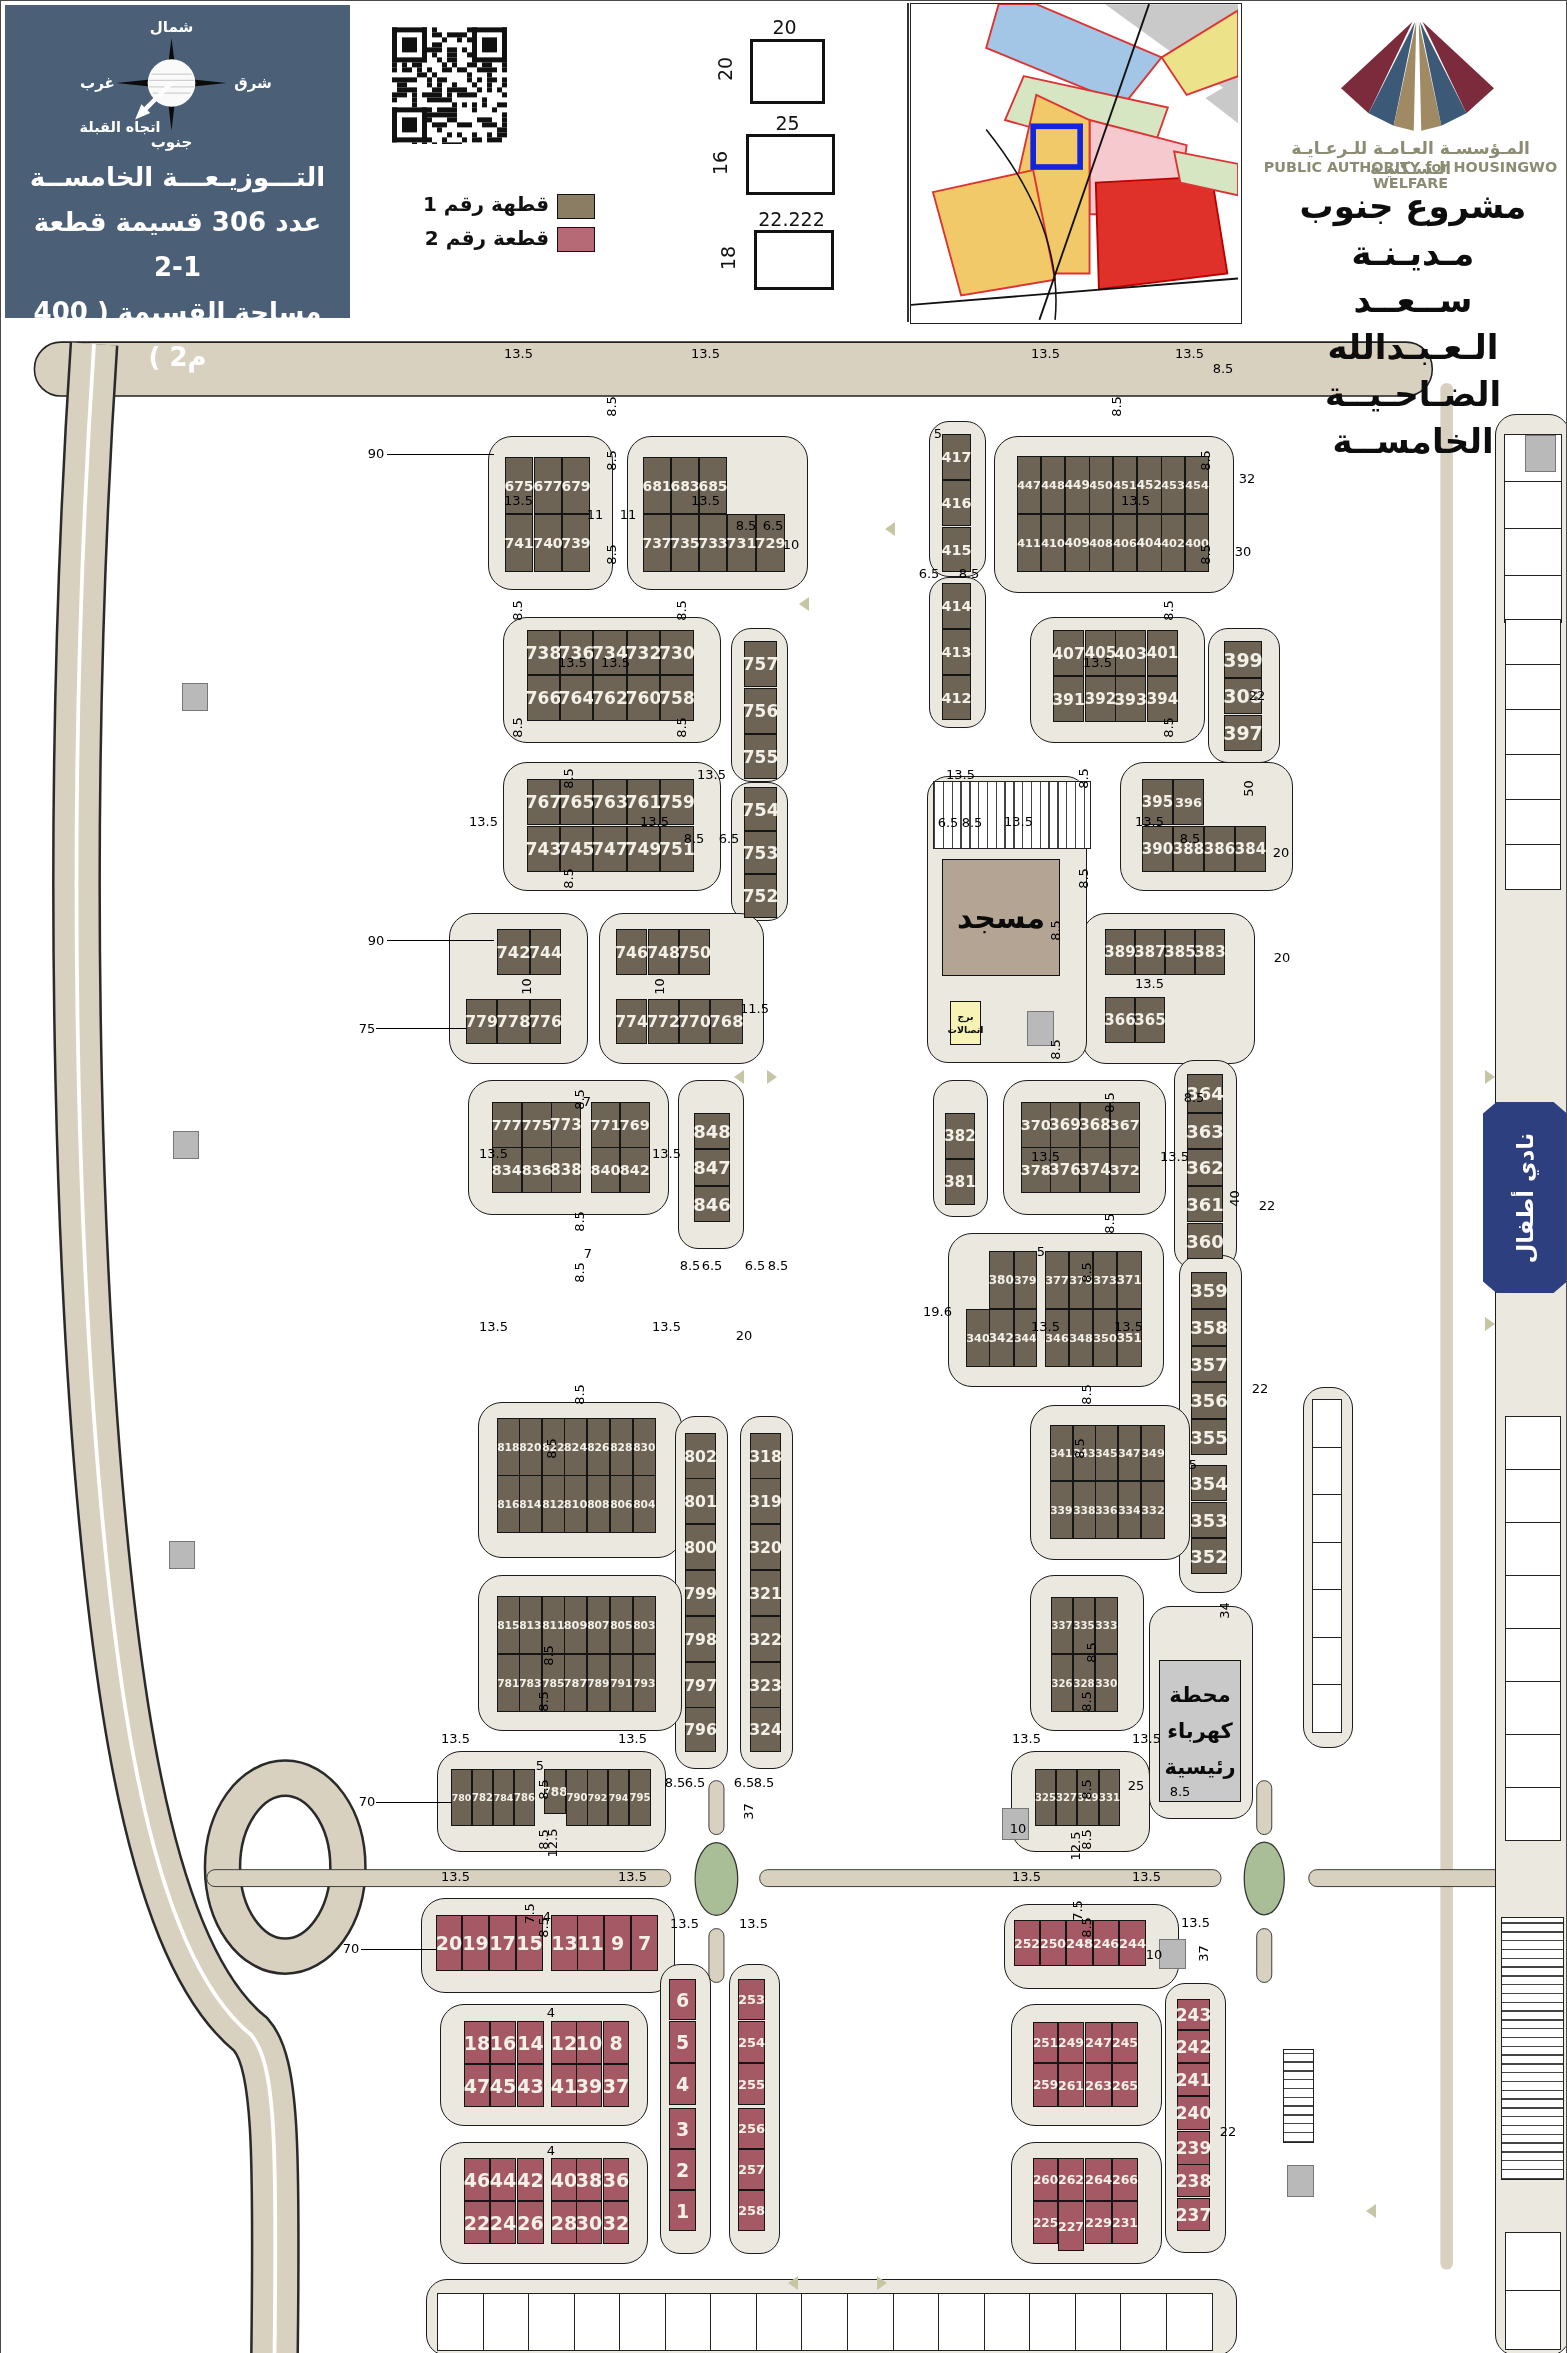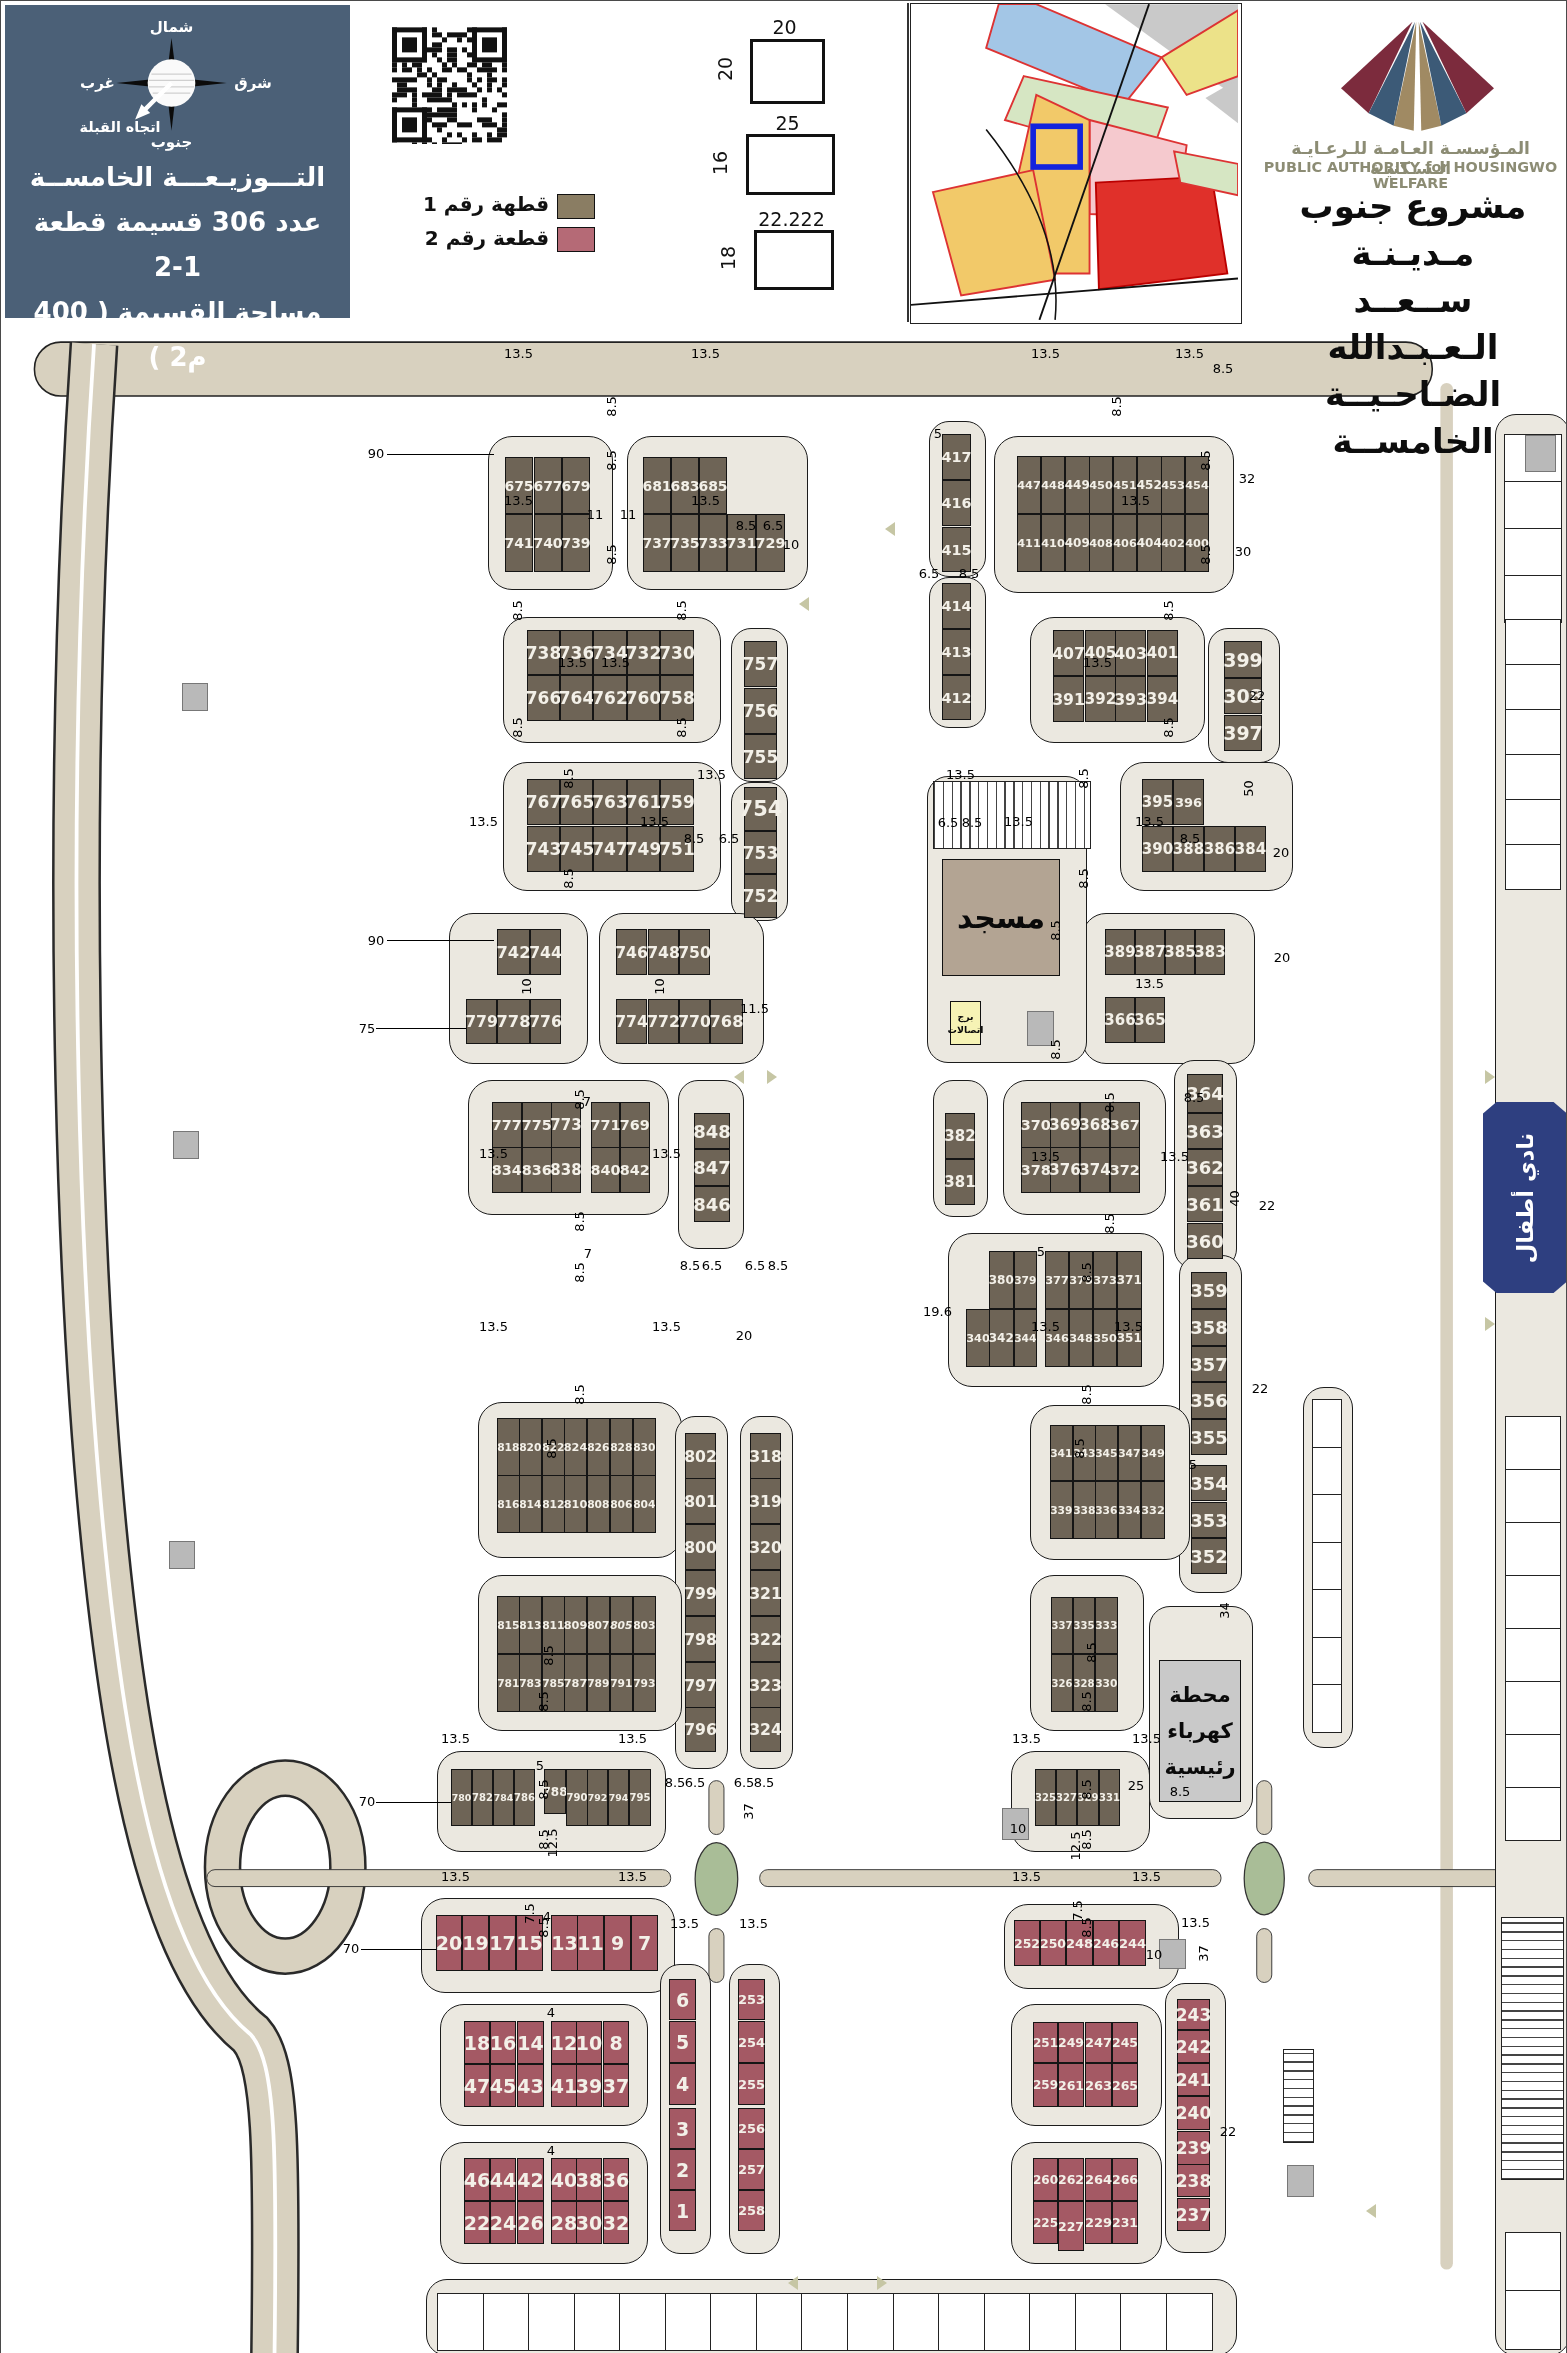--- a/index.html
+++ b/index.html
@@ -419,21 +419,21 @@
     <div class="dim dimv" style="left: 597px; top: -19px;">8.5</div>
     <div class="dim dimv" style="left: 597px; top: 73px;">8.5</div>
     <div class="dim" style="left: 504px; top: 20px;">13.5</div>
     <div class="dim" style="left: 691px; top: 20px;">13.5</div>
     <div class="pad" style="left: 731px; top: 302px; width: 55px; height: 152px; border-radius: 20px;"></div>
     <div class="plot b" style="left: 744px; top: 315px; width: 33px; height: 46px; font-size: 17px;">757</div>
     <div class="plot b" style="left: 744px; top: 362px; width: 33px; height: 46px; font-size: 17px;">756</div>
     <div class="plot b" style="left: 744px; top: 408px; width: 33px; height: 45px; font-size: 17px;">755</div>
     <div class="dim" style="left: 745px; top: -12px;">13.5</div>
     <div class="pad" style="left: 731px; top: 456px; width: 55px; height: 137px; border-radius: 20px;"></div>
-    <div class="plot b" style="left: 744px; top: 461px; width: 33px; height: 44px; font-size: 21px;">754</div>
+    <div class="plot b" style="left: 744px; top: 461px; width: 33px; height: 44px; font-size: 18px;">754</div>
     <div class="plot b" style="left: 744px; top: 505px; width: 33px; height: 43px; font-size: 17px;">753</div>
     <div class="plot b" style="left: 744px; top: 548px; width: 33px; height: 44px; font-size: 17px;">752</div>
     <div class="dim" style="left: 732px; top: 192px;">8.5</div>
     <div class="dim" style="left: 759px; top: 192px;">6.5</div>
     <div class="pad" style="left: 1030px; top: 291px; width: 173px; height: 124px; border-radius: 24px;"></div>
     <div class="plot b" style="left: 1053px; top: 304px; width: 31px; height: 46px; font-size: 15.7px;">407</div>
     <div class="plot b" style="left: 1085px; top: 304px; width: 31px; height: 46px; font-size: 15px;">405</div>
     <div class="plot b" style="left: 1115px; top: 304px; width: 31px; height: 46px; font-size: 15.7px;">403</div>
     <div class="plot b" style="left: 1147px; top: 304px; width: 31px; height: 46px; font-size: 15px;">401</div>
     <div class="plot b" style="left: 1053px; top: 350px; width: 31px; height: 46px; font-size: 15.7px;">391</div>
@@ -633,21 +633,21 @@
     <div class="dim dimv" style="left: 1095px; top: 769px;">8.5</div>
     <div class="dim dimv" style="left: 1095px; top: 890px;">8.5</div>
     <div class="dim" style="left: 1031px; top: 823px;">13.5</div>
     <div class="dim" style="left: 1160px; top: 823px;">13.5</div>
     <div class="pad" style="left: 478px; top: 1249px; width: 202px; height: 154px; border-radius: 24px;"></div>
     <div class="plot b" style="left: 497px; top: 1270px; width: 22.6px; height: 58px; font-size: 10.7px;">815</div>
     <div class="plot b" style="left: 519px; top: 1270px; width: 22.6px; height: 58px; font-size: 10.7px;">813</div>
     <div class="plot b" style="left: 542px; top: 1270px; width: 22.6px; height: 58px; font-size: 10.7px;">811</div>
     <div class="plot b" style="left: 564px; top: 1270px; width: 23px; height: 58px; font-size: 11.3px;">809</div>
     <div class="plot b" style="left: 587px; top: 1270px; width: 22.6px; height: 58px; font-size: 10.7px;">807</div>
-    <div class="plot b" style="left: 610px; top: 1270px; width: 22.6px; height: 58px; font-size: 10.7px; font-style: italic;">805</div>
+    <div class="plot b" style="left: 610px; top: 1270px; width: 22.6px; height: 58px; font-size: 10.7px;">805</div>
     <div class="plot b" style="left: 633px; top: 1270px; width: 22.6px; height: 58px; font-size: 10.7px;">803</div>
     <div class="plot b" style="left: 497px; top: 1328px; width: 22.6px; height: 58px; font-size: 10.7px;">781</div>
     <div class="plot b" style="left: 519px; top: 1328px; width: 22.6px; height: 58px; font-size: 10.7px;">783</div>
     <div class="plot b" style="left: 542px; top: 1328px; width: 22.6px; height: 58px; font-size: 10.7px;">785</div>
     <div class="plot b" style="left: 564px; top: 1328px; width: 23px; height: 58px; font-size: 11.3px;">787</div>
     <div class="plot b" style="left: 587px; top: 1328px; width: 22.6px; height: 58px; font-size: 10.7px;">789</div>
     <div class="plot b" style="left: 610px; top: 1328px; width: 22.6px; height: 58px; font-size: 10.7px;">791</div>
     <div class="plot b" style="left: 633px; top: 1328px; width: 22.6px; height: 58px; font-size: 10.7px;">793</div>
     <div class="dim dimv" style="left: 565px; top: 939px;">8.5</div>
     <div class="dim dimv" style="left: 565px; top: 1061px;">8.5</div>

